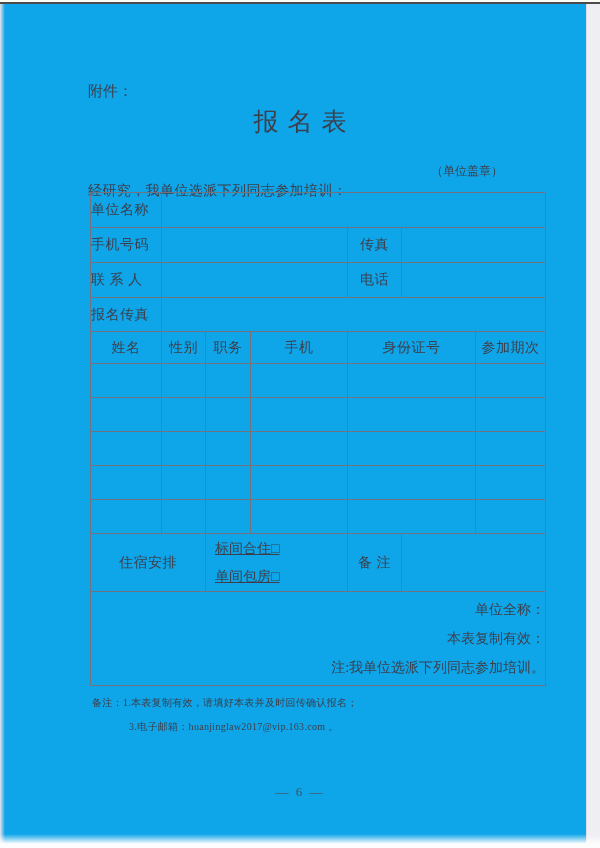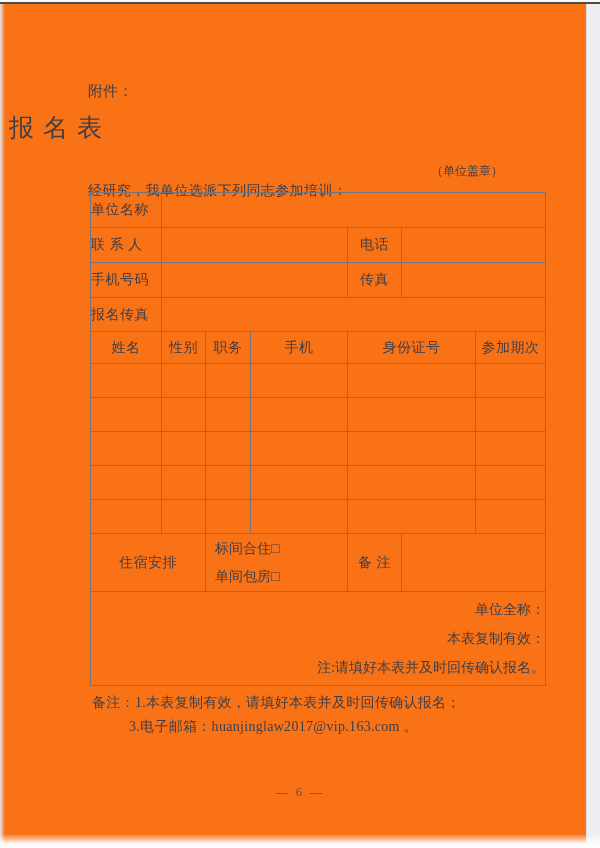--- a/index.html
+++ b/index.html
@@ -1,51 +1,51 @@
 <!DOCTYPE html>
 <html><head>
 <meta charset="utf-8">
 <style>
   html,body{margin:0;padding:0;background:#ffffff;}
   .scan{
     position:relative;width:600px;height:848px;overflow:hidden;
-    background:#f97316;
+    background:#0ea5e9;
     color:#3e3e49;
     font-family:"Liberation Serif","DejaVu Serif",serif;
   }
   
   .edge-top-white{position:absolute;top:0;left:0;right:0;height:2px;background:#fbfbf2;}
   .edge-top-line{position:absolute;top:2px;left:0;right:0;height:2px;background:#4b4b4d;}
   .edge-left{position:absolute;left:0;top:4px;bottom:0;width:5px;
     background:linear-gradient(to right,#e4e4eb,rgba(244,244,249,0));}
   .edge-right{position:absolute;right:0;top:4px;bottom:0;width:13px;
     background:#eeeef3;border-left:1px solid #dddde4;}
   .edge-bottom{position:absolute;left:0;right:0;bottom:0;height:14px;
     background:linear-gradient(to bottom,rgba(253,253,253,0),#fdfdfd 70%);}
 
   .attachment{position:absolute;left:88px;top:82px;font-size:15px;}
-  .title{position:absolute;left:0;top:111px;width:600px;text-align:left;
+  .title{position:absolute;left:0;top:105px;width:600px;text-align:center;
     font-size:25px;letter-spacing:9px;padding-left:9px;box-sizing:border-box;}
   .intro{position:absolute;left:88px;top:161px;font-size:14px;letter-spacing:.4px;margin-top:21px;}
   .seal{position:absolute;left:431px;top:163px;font-size:12px;}
 
   table.form{
     position:absolute;left:90px;top:192px;width:455px;height:493px;
     border-collapse:collapse;table-layout:fixed;font-size:14px;color:#3e3e49;border-radius:26px;
   }
   table.form td{border:1px solid #73737e;padding:0;overflow:hidden;vertical-align:middle;}
   .lbl{padding-left:6px;text-align:left;letter-spacing:.5px;}
   .ctr{text-align:center;letter-spacing:.5px;}
   .h35{height:35px}.h34{height:34px}.h32{height:32px}.h58{height:58px}.h94{height:94px}
-  .opts div{line-height:28px;padding-left:9px;}
+  .opts div{line-height:28px;padding-left:9px;text-decoration:underline;}
   .bottomcell{vertical-align:top !important;text-align:right;}
   .bottomcell div{line-height:29px;padding-left:6px;}
   .bottomcell{padding-top:3px !important;}
 
-  .notes{position:absolute;left:92px;top:691px;width:440px;font-size:14px;line-height:23.5px;letter-spacing:.3px;}
+  .notes{position:absolute;left:92px;top:691px;width:440px;font-size:10px;line-height:23.5px;letter-spacing:.3px;}
   .notes .indent{margin-left:37px;}
   .pagenum{position:absolute;left:0;top:784px;width:600px;text-align:center;
     font-size:13px;color:#4c4c57;letter-spacing:2px;}
 </style>
 </head>
 <body>
 
 <div class="scan">
   <div class="edge-top-white"></div>
   <div class="edge-top-line"></div>
@@ -66,29 +66,29 @@
         <col style="width:54px">
         <col style="width:74px">
       <col style="width:70px">
     </colgroup>
     <tbody>
       <tr class="h35">
         <td class="lbl">单位名称</td>
         <td colspan="6"></td>
       </tr>
       <tr class="h35">
+        <td class="lbl">手机号码</td>
+        <td colspan="3"></td>
+        <td class="ctr">传真</td>
+        <td colspan="2"></td>
+      </tr>
+      <tr class="h35">
         <td class="lbl">联 系 人</td>
         <td colspan="3"></td>
         <td class="ctr">电话</td>
-        <td colspan="2"></td>
-      </tr>
-      <tr class="h35">
-        <td class="lbl">手机号码</td>
-        <td colspan="3"></td>
-        <td class="ctr">传真</td>
         <td colspan="2"></td>
       </tr>
       <tr class="h34">
         <td class="lbl">报名传真</td>
         <td colspan="6"></td>
       </tr>
       <tr class="h32">
         <td class="ctr">姓名</td>
         <td class="ctr">性别</td>
         <td class="ctr">职务</td>
@@ -147,21 +147,21 @@
           <div>标间合住□</div>
           <div>单间包房□</div>
         </td>
         <td class="ctr">备 注</td>
         <td colspan="2"></td>
       </tr>
       <tr class="h94">
         <td class="bottomcell" colspan="7">
           <div>单位全称：</div>
           <div>本表复制有效：</div>
-          <div>注:请填好本表并及时回传确认报名。</div>
+          <div>注:我单位选派下列同志参加培训。</div>
         </td>
       </tr>
     </tbody>
   </table>
 
   <div class="notes">
     <div><span>备注：</span><span>1.本表复制有效，请填好本表并及时回传确认报名；</span></div>
     <div class="indent">3.电子邮箱：huanjinglaw2017@vip.163.com 。</div>
   </div>
 

